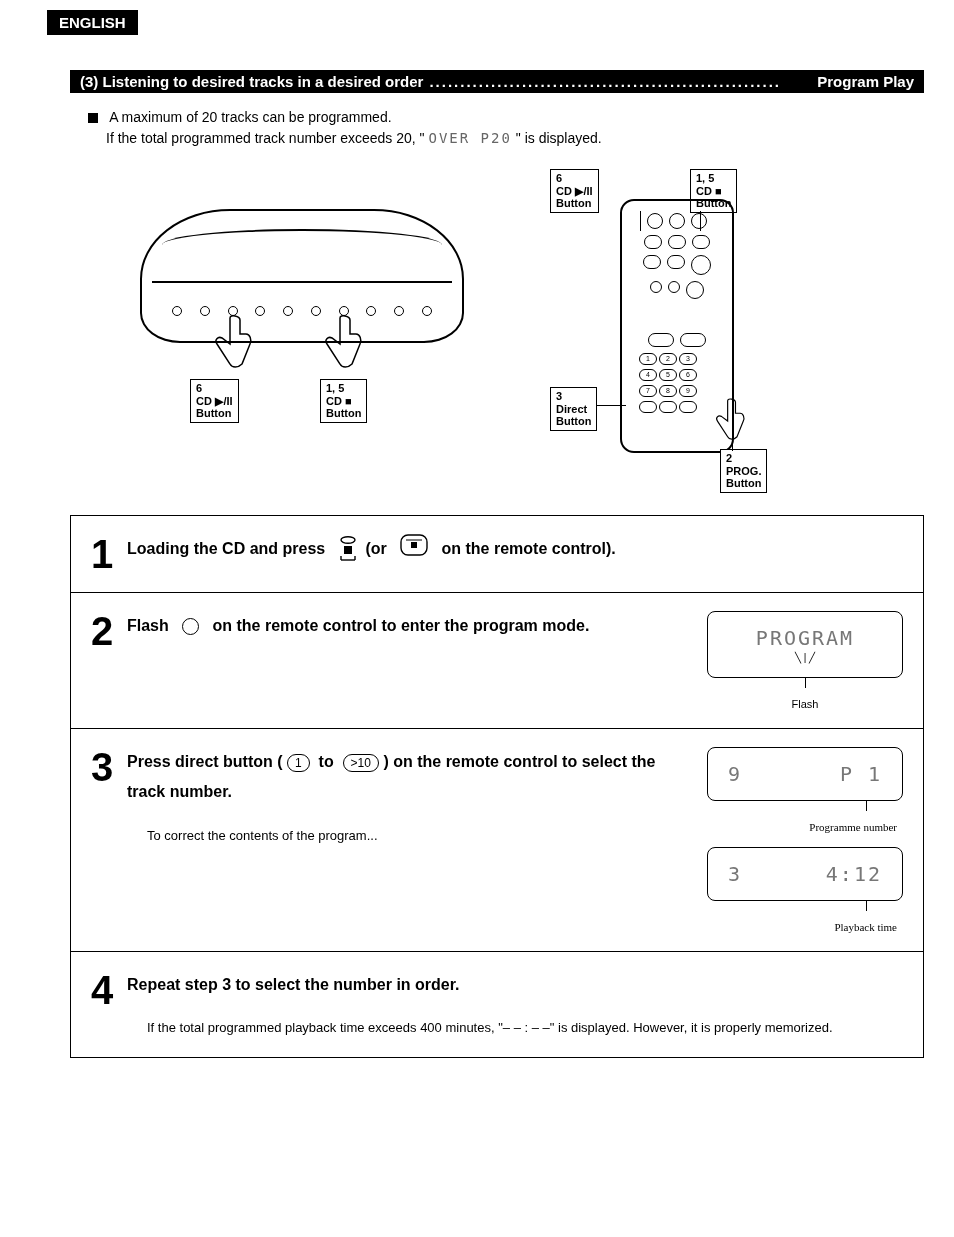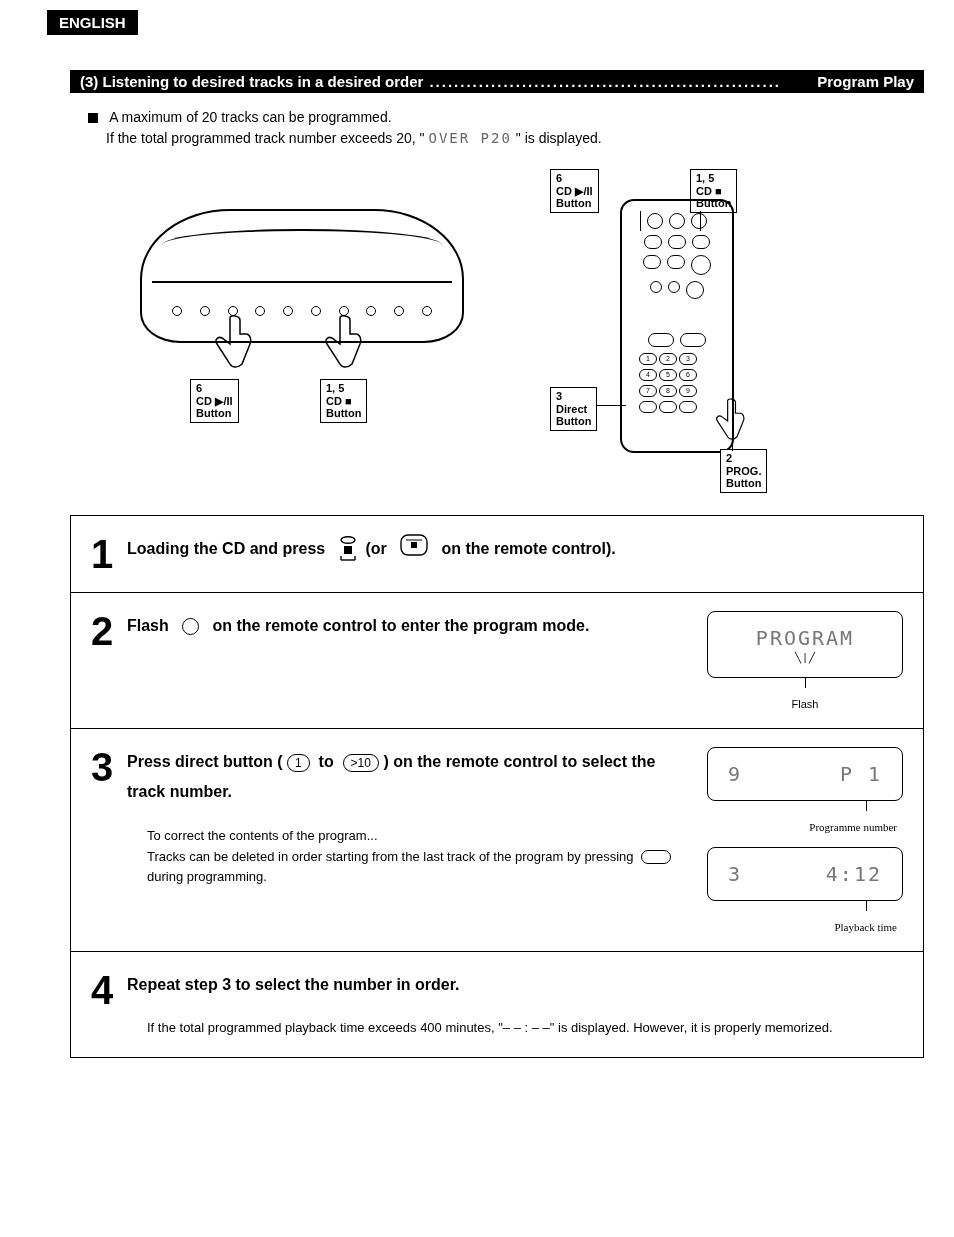--- a/index.html
+++ b/index.html
@@ -260,25 +260,20 @@
         <div class="step-body">
           <span class="step-main">
             <span>Press direct button (</span>
             <span class="pill">1</span>
             &nbsp;<span>to</span>&nbsp;
             <span class="pill">&gt;10</span>
             <span>) on the remote control to select the track number.</span>
           </span>
           <div class="step-notes">
             <div>To correct the contents of the program...</div>
-            <div>
-              <span>Tracks can be deleted in order starting from the last track of the program by pressing</span>
-              &nbsp;<span class="broad-pill"></span>&nbsp;
-              <span>during programming.</span>
-            </div>
           </div>
         </div>
         <div class="step-display">
           <div class="disp-box">
             <span class="lcd" style="float:left;margin-left:10px;">9</span>
             <span class="lcd" style="float:right;margin-right:10px;">P  1</span>
             <div style="clear:both;"></div>
           </div>
           <div class="tick right"></div>
           <div class="disp-sub right">Programme number</div>

